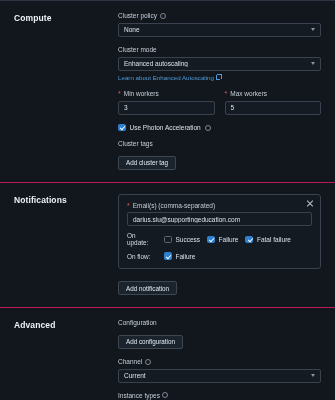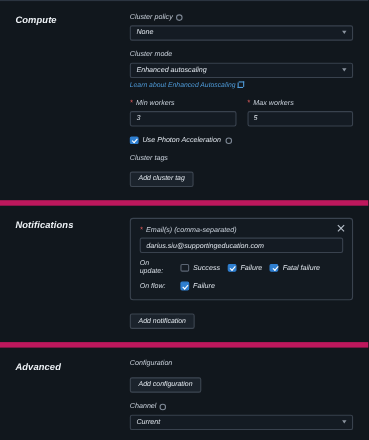--- a/index.html
+++ b/index.html
@@ -6,25 +6,25 @@
 
   body {
     width: 335px;
     height: 400px;
     background: #11171d;
     font-family: "Liberation Sans", sans-serif;
     color: #e8ecf1;
     overflow: hidden;
   }
 
-  .page { width: 335px; height: 400px; position: relative; font-style: italic; }
+  .page { width: 335px; height: 400px; position: relative; }
 
   .section {
     display: flex;
-    border-top: 5px solid #be185d;
+    border-top: 1px solid #be185d;
     padding: 11px 14px 12px 14px;
   }
   .section:first-child { border-top: 1px solid #2b3440; }
 
   .section-label {
     width: 104px;
     flex: 0 0 104px;
     font-size: 8.5px;
     font-weight: bold;
     color: #eef2f6;

